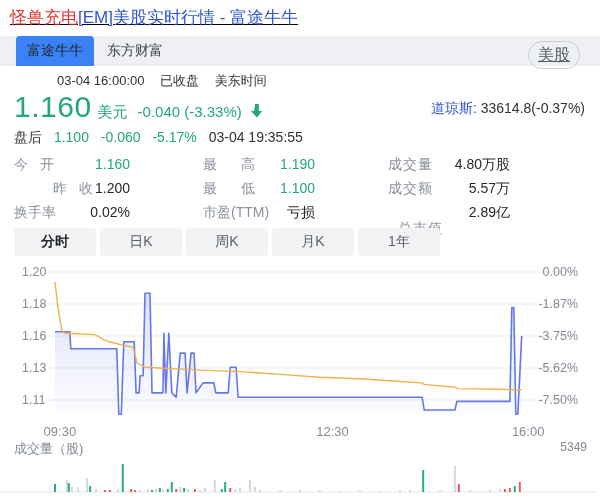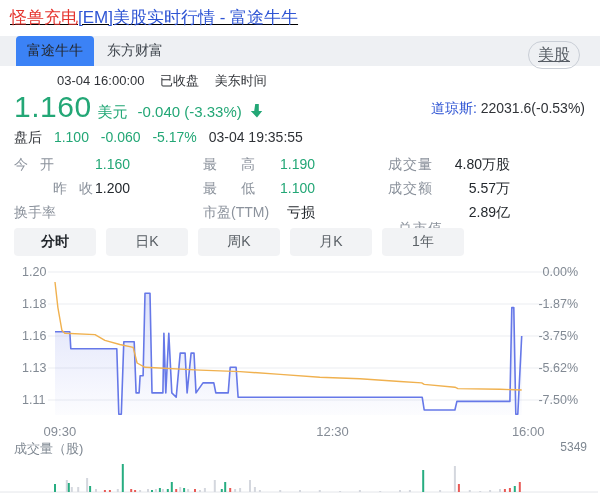--- a/index.html
+++ b/index.html
@@ -29,21 +29,21 @@
   .indices{position:absolute;right:15px;top:97px;text-align:right;font-size:14px;line-height:22px;white-space:nowrap;}
   .idx-name{color:#2f55d4;cursor:pointer;}
   .idx-val{color:#2f3237;}
   
   .stats{position:absolute;left:0;top:152px;width:510px;height:72px;font-size:14px;}
   .stat-cell{position:absolute;height:24px;line-height:24px;white-space:nowrap;}
   .stat-label{color:#8b929c;display:inline-block;text-align:justify;text-align-last:justify;}
   .stat-value{text-align:right;color:#24292e;}
   .stat-value.green{color:#23a776;}
   
-  .pills{position:absolute;left:14px;top:228px;display:flex;gap:10px;}
+  .pills{position:absolute;left:14px;top:228px;display:flex;gap:4px;}
   .pill{width:82px;height:28px;background:#f2f3f5;border-radius:4px;display:flex;align-items:center;justify-content:center;font-size:14px;color:#5a6066;cursor:pointer;}
   .pill.active{color:#22262b;font-weight:bold;}
   
   #price-chart{position:absolute;left:0;top:262px;}
   .x-labels{position:absolute;left:0;top:424px;width:592px;height:14px;font-size:13px;color:#858c96;}
   .x-labels div{position:absolute;transform:translateX(-50%);}
   
   .vol-head{position:absolute;left:0;top:440px;width:600px;font-size:13px;color:#7e8791;}
   .vol-label{position:absolute;left:14px;top:0;}
   .vol-max{position:absolute;right:13px;top:0;font-size:12px;}
@@ -89,38 +89,39 @@
     <span class="lbl">盘后</span>
     <span class="g">1.100</span>
     <span class="g">-0.060</span>
     <span class="g">-5.17%</span>
     <span>03-04 19:35:55</span>
   </div>
 
   <div class="indices">
     <div>
       <span class="idx-name">道琼斯:</span>
-      <span class="idx-val">22031.6(-0.53%)</span>
+      <span class="idx-val">33614.8(-0.37%)</span>
     </div>
   </div>
 
   <div class="stats" id="stats">
       <div class="stat-cell stat-label" style="left: 14px; top: 0px; width: 40px;">今开</div>
       <div class="stat-cell stat-value green" style="left: 60px; top: 0px; width: 70px;">1.160</div>
       <div class="stat-cell stat-label" style="left: 203px; top: 0px; width: 52px;">最高</div>
       <div class="stat-cell stat-value green" style="left: 240px; top: 0px; width: 75px;">1.190</div>
       <div class="stat-cell stat-label" style="left: 388px; top: 0px; width: 44px;">成交量</div>
       <div class="stat-cell stat-value" style="left: 420px; top: 0px; width: 90px;">4.80万股</div>
       <div class="stat-cell stat-label" style="left: 14px; top: 24px; width: 40px; margin-left: 39px;">昨收</div>
       <div class="stat-cell stat-value" style="left: 60px; top: 24px; width: 70px;">1.200</div>
       <div class="stat-cell stat-label" style="left: 203px; top: 24px; width: 52px;">最低</div>
       <div class="stat-cell stat-value green" style="left: 240px; top: 24px; width: 75px;">1.100</div>
       <div class="stat-cell stat-label" style="left: 388px; top: 24px; width: 44px;">成交额</div>
       <div class="stat-cell stat-value" style="left: 420px; top: 24px; width: 90px;">5.57万</div>
       <div class="stat-cell stat-label" style="left: 14px; top: 48px; width: 40px;">换手率</div>
+      <div class="stat-cell stat-value" style="left: 60px; top: 48px; width: 70px;">0.02%</div>
       <div class="stat-cell stat-label" style="left: 203px; top: 48px; width: 52px;">市盈(TTM)</div>
       <div class="stat-cell stat-value" style="left: 240px; top: 48px; width: 75px;">亏损</div>
       <div class="stat-cell stat-label" style="left: 388px; top: 64px; width: 44px; margin-left: 10px;">总市值</div>
       <div class="stat-cell stat-value" style="left: 420px; top: 48px; width: 90px;">2.89亿</div>
     </div>
 
   <div class="pills" id="pills">
       <div class="pill active">分时</div>
       <div class="pill">日K</div>
       <div class="pill">周K</div>

